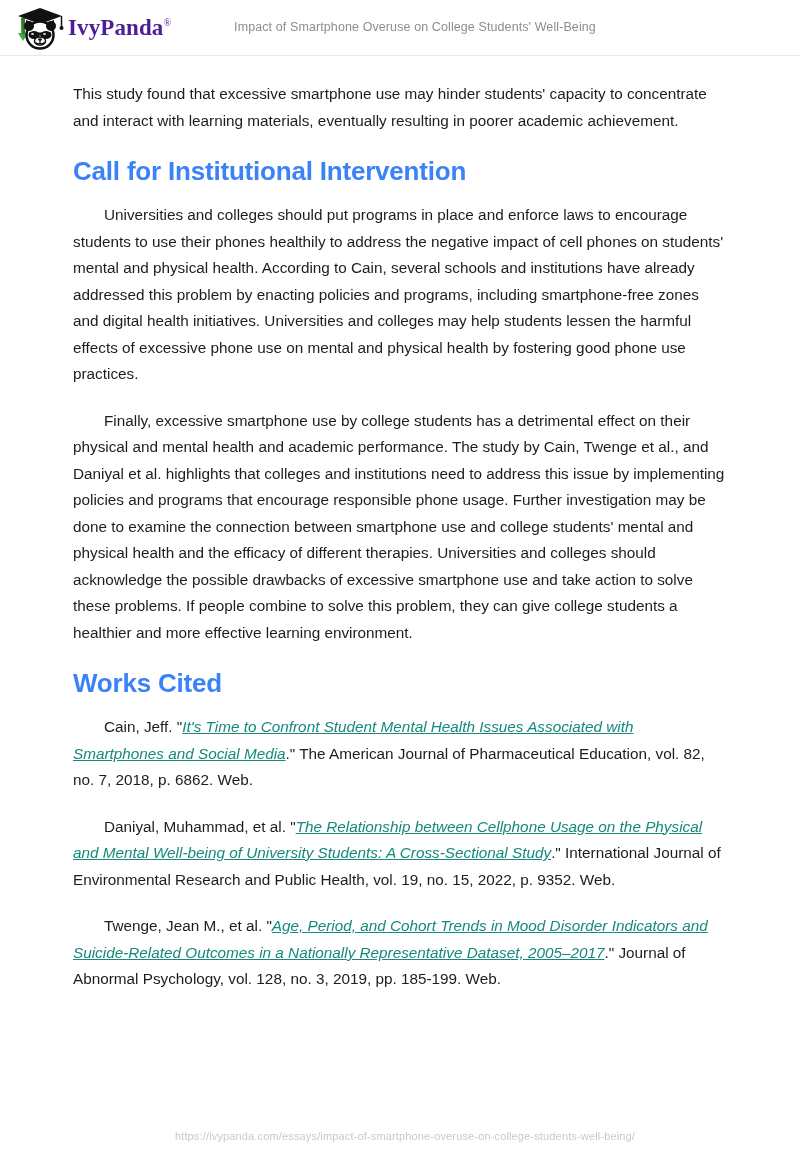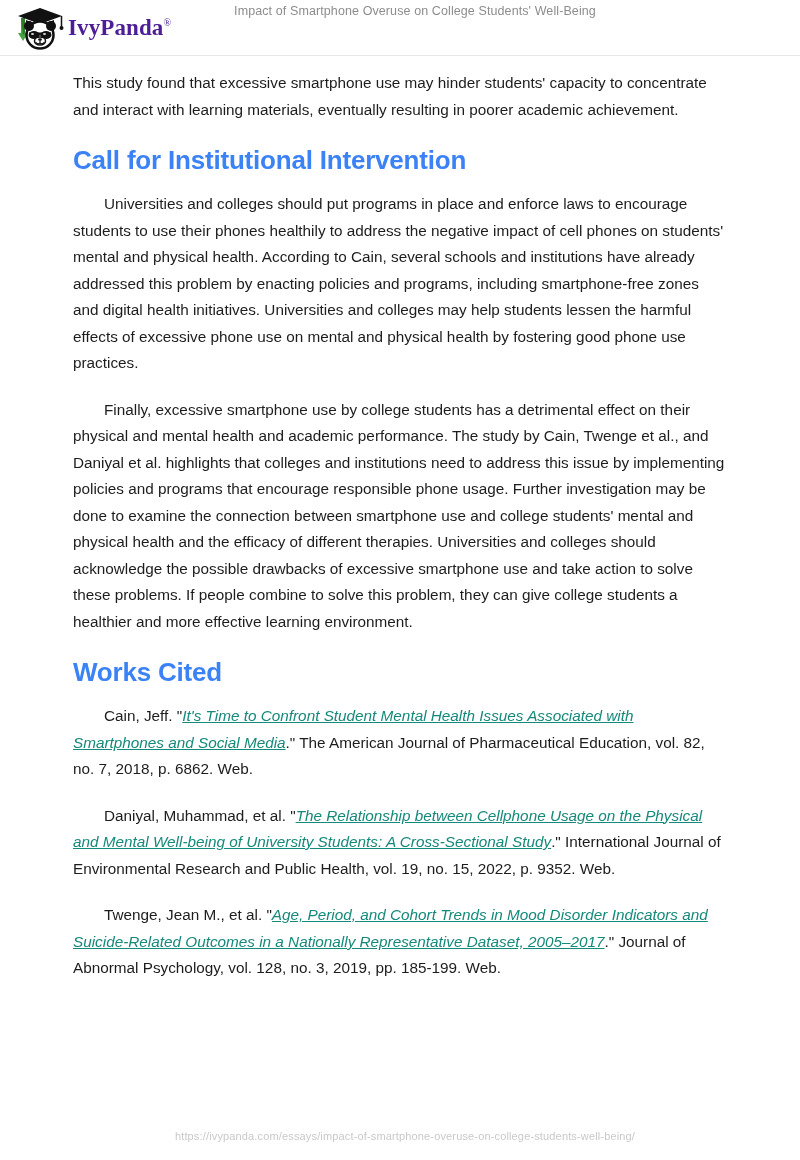--- a/index.html
+++ b/index.html
@@ -47,21 +47,21 @@
   }
   .brand-name sup {
     font-size: 10px;
     vertical-align: super;
     font-weight: 400;
   }
   .header-title {
     position: absolute;
     left: 0;
     right: 0;
-    top: 4px;
+    top: 20px;
     text-align: center;
     font-size: 12.5px;
     color: #8d8d8d;
     letter-spacing: .1px;
     padding-left: 30px;
     box-sizing: border-box;
   }
 
   
   .content {
@@ -69,21 +69,21 @@
     box-sizing: border-box;
   }
   p.body-text {
     font-size: 15.3px;
     line-height: 26.5px;
     margin: 0 0 20px 0;
     color: #1d1d1d;
     text-align: left;
   }
   p.first-para {
-    margin-top: 14px;
+    margin-top: 25px;
   }
   p.indent {
     text-indent: 31px;
   }
   h2.section-heading {
     font-size: 26px;
     font-weight: 700;
     line-height: 30px;
     margin: 0 0 16px 0;
     color: #3b82f6;

